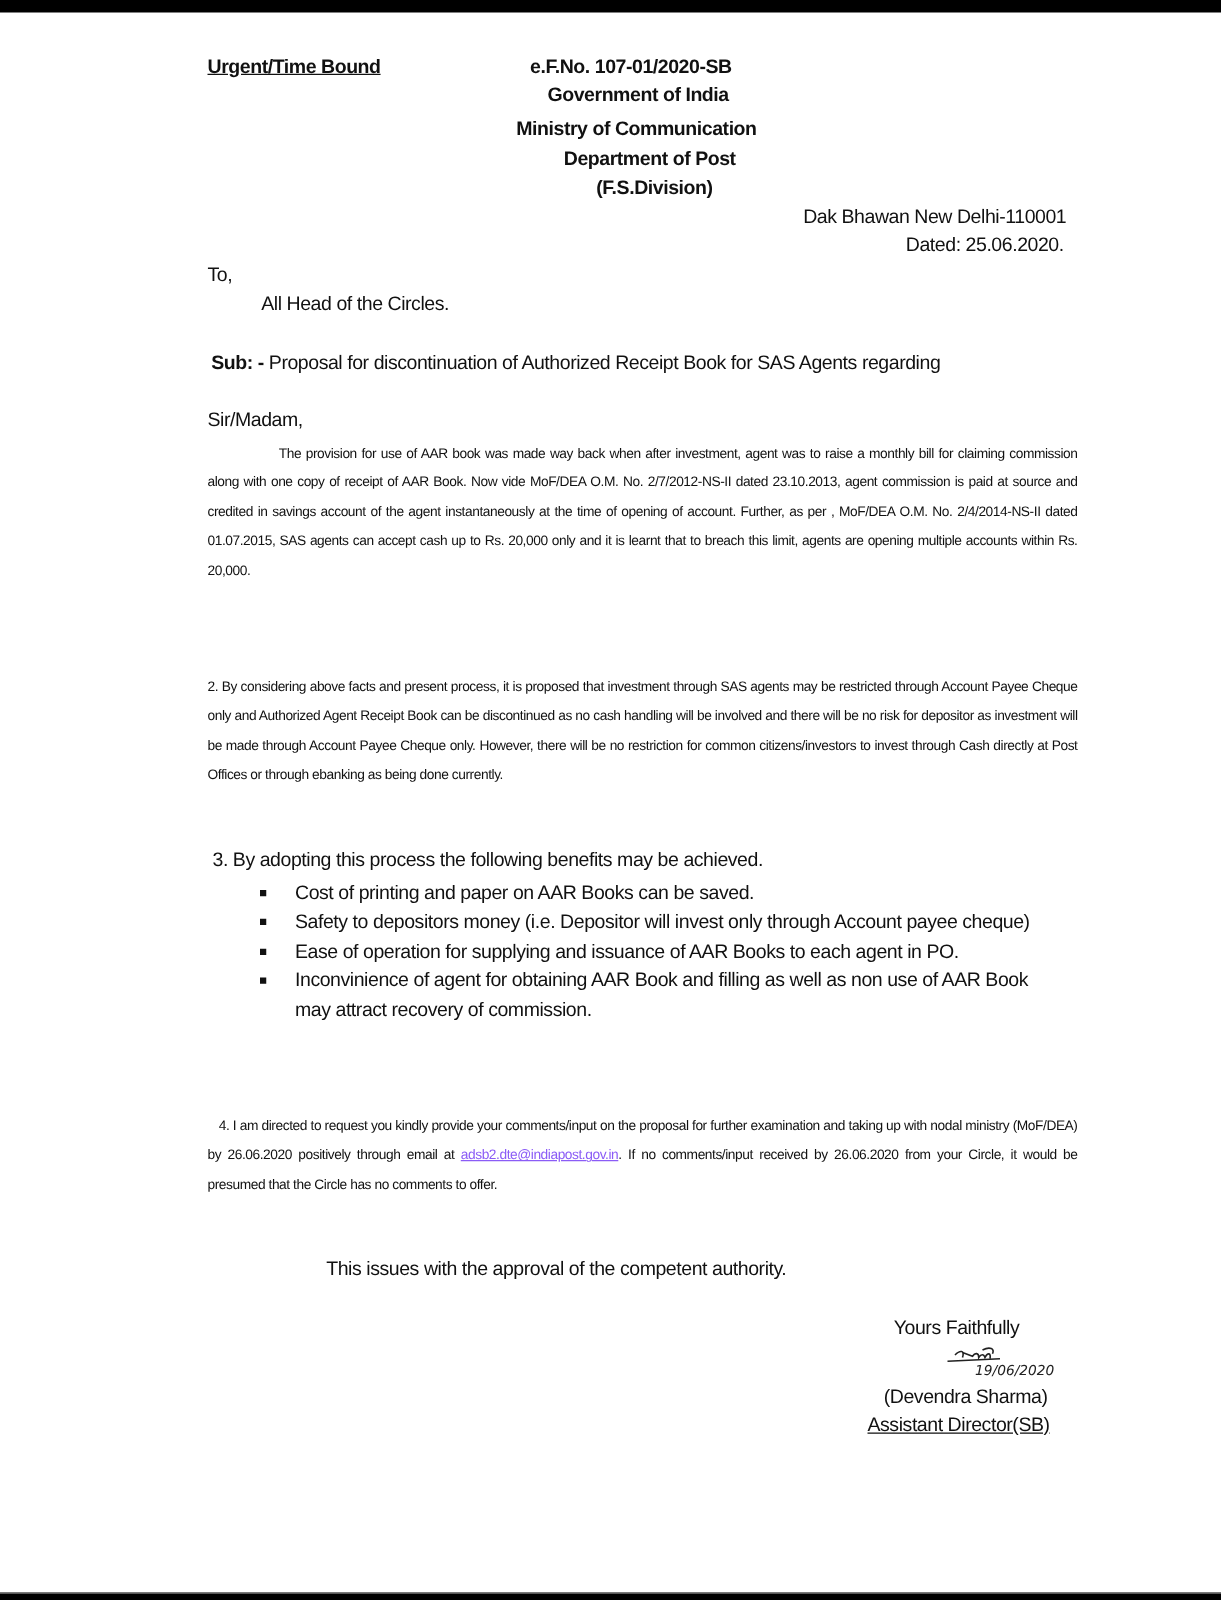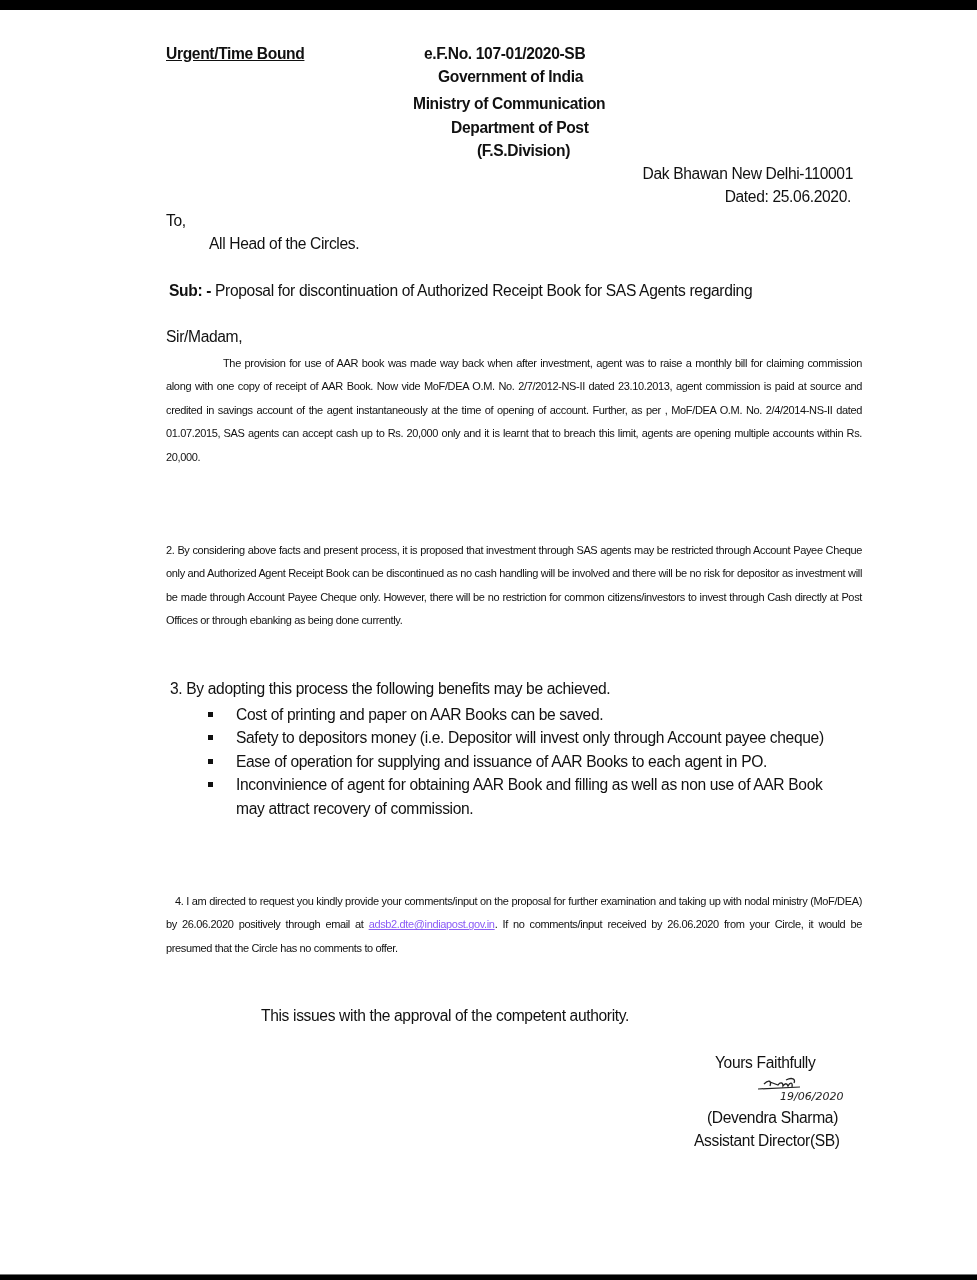--- a/index.html
+++ b/index.html
@@ -70,15 +70,15 @@
 
 <div class="abs t" style="left:261px; top:1007px;">This issues with the approval of the competent authority.</div>
 
 <div class="abs t" style="left:715px; top:1054px;">Yours Faithfully</div>
 <svg class="sig-svg" width="110" height="30" viewBox="0 0 110 30">
   <path d="M8 8 C12 4,16 4,14 10 M14 6 L22 9 C24 6,27 6,27 10 C29 7,31 7,32 10 C34 6,37 6,36 11 M30 4 C36 1,40 3,38 7" fill="none" stroke="#222" stroke-width="1.3"></path>
   <path d="M2 13 L44 11" fill="none" stroke="#222" stroke-width="1.2"></path>
   <text x="24" y="24" font-family="DejaVu Sans, sans-serif" font-size="11" font-style="italic" fill="#222">19/06/2020</text>
 </svg>
 <div class="abs t" style="left:707px; top:1109px;">(Devendra Sharma)</div>
-<div class="abs t" style="left:694px; top:1132px;">Assistant Director(SB)</div>
+<div class="abs t" style="left:694px; top:1132px;text-decoration:underline;">Assistant Director(SB)</div>
 
 <div class="band-bottom"></div>
 
 </body></html>

